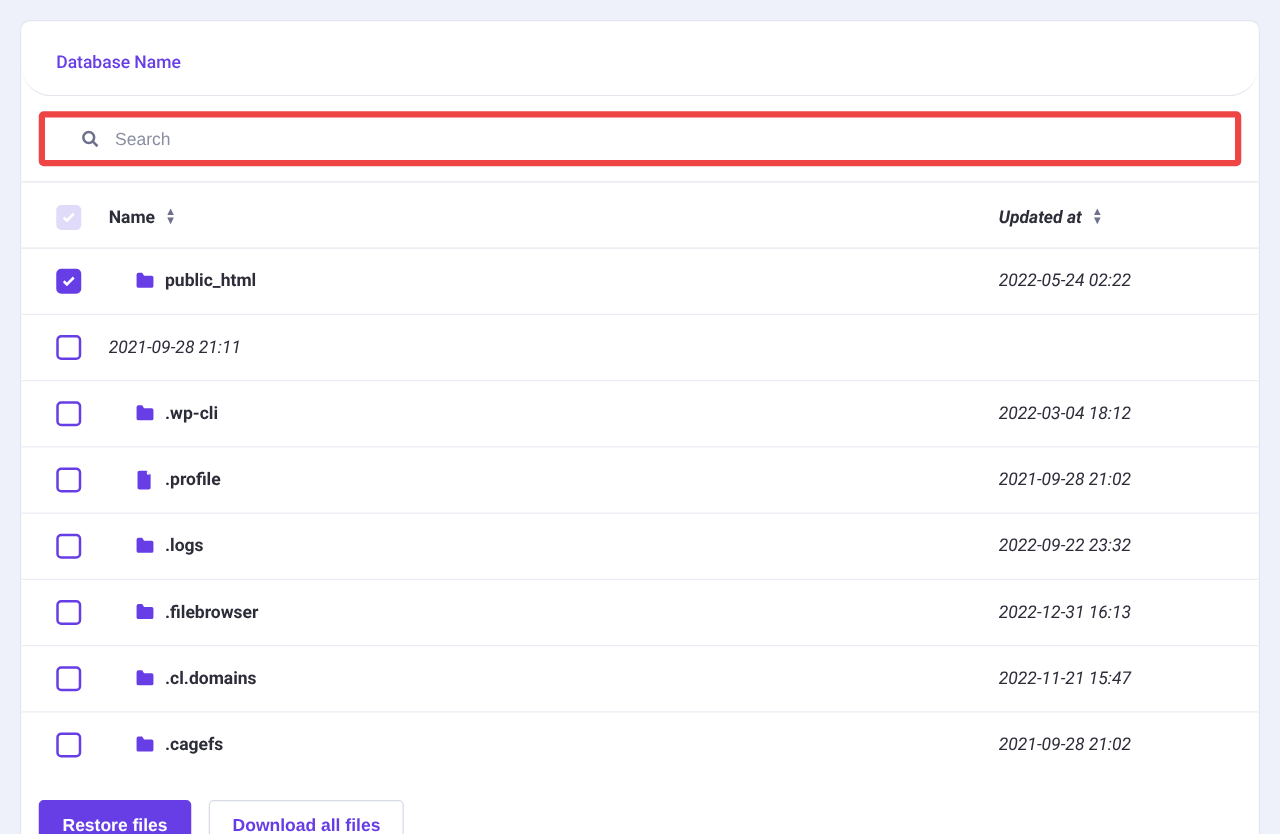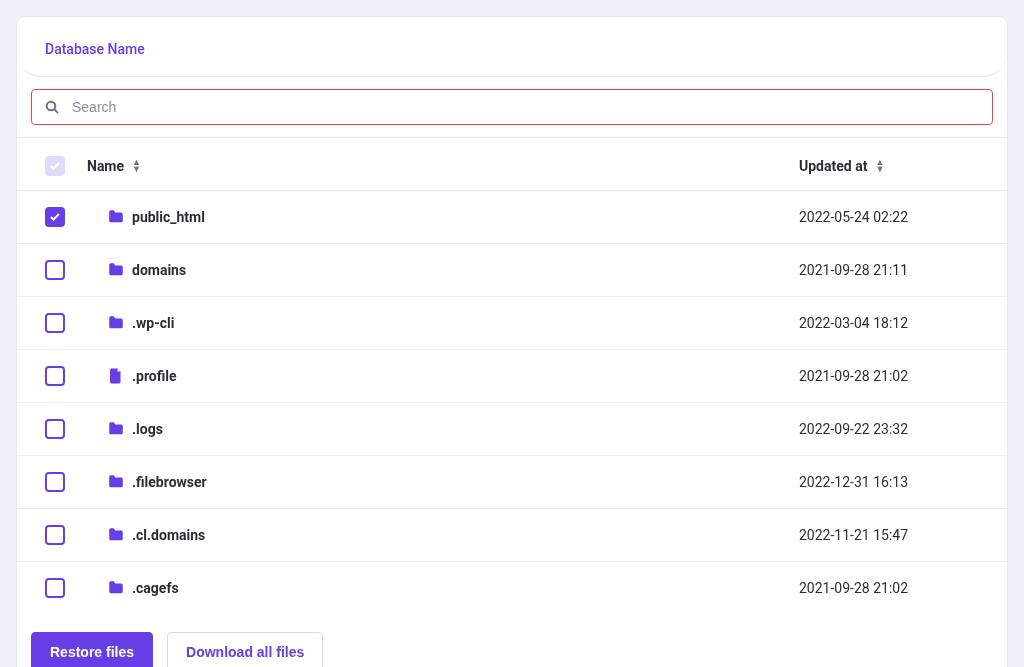--- a/index.html
+++ b/index.html
@@ -27,23 +27,23 @@
       font-weight: 500;
       text-decoration: none;
     }
     .search-wrap {
       padding: 12px 14px;
       border-bottom: 1px solid #e5e7ef;
     }
     .search-box {
       display: flex;
       align-items: center;
-      border: 1px solid #ef4444;
+      border: 5px solid #ef4444;
       border-radius: 4px;
-      padding: 8px 12px;
+      padding: 8px 28px;
       gap: 10px;
     }
     .search-box input {
       border: none;
       outline: none;
       flex: 1;
       font-size: 14px;
       color: #2d2d3a;
     }
     .search-box input::placeholder { color: #8a8ea0; }
@@ -51,21 +51,21 @@
 
     .table-head {
       display: flex;
       padding: 18px 28px 14px;
       border-bottom: 1px solid #e5e7ef;
       font-weight: 700;
       font-size: 14px;
     }
     .col-check { width: 42px; display:flex; align-items:center; }
     .col-name { flex: 1; display:flex; align-items:center; gap:8px; }
-    .col-date { width: 180px; text-align: center; display:flex; align-items:center; gap:8px; justify-content:flex-start; }
+    .col-date { width: 180px; text-align: center; display:flex; align-items:center; gap:8px; justify-content:flex-start;font-style:italic; }
 
     .sort-icon {
       display:inline-block;
       font-size: 9px;
       line-height: 7px;
       color: #6c708a;
       letter-spacing: -1px;
     }
     .sort-icon .u, .sort-icon .d { display:block; }
 
@@ -190,26 +190,20 @@
           <span>public_html</span>
         </div>
         <div class="col-date">
           <span>2022-05-24 02:22</span>
         </div>
       </div>
       <div class="row">
         <div class="col-check">
           <span class="checkbox"></span>
         </div>
-        <div class="col-name">
-          <svg class="folder-icon" width="18" height="18" viewBox="0 0 24 24" fill="currentColor">
-            <path d="M3 5a2 2 0 0 1 2-2h4l2 3h8a2 2 0 0 1 2 2v9a2 2 0 0 1-2 2H5a2 2 0 0 1-2-2V5z"></path>
-          </svg>
-          <span>domains</span>
-        </div>
         <div class="col-date">
           <span>2021-09-28 21:11</span>
         </div>
       </div>
       <div class="row">
         <div class="col-check">
           <span class="checkbox"></span>
         </div>
         <div class="col-name">
           <svg class="folder-icon" width="18" height="18" viewBox="0 0 24 24" fill="currentColor">

